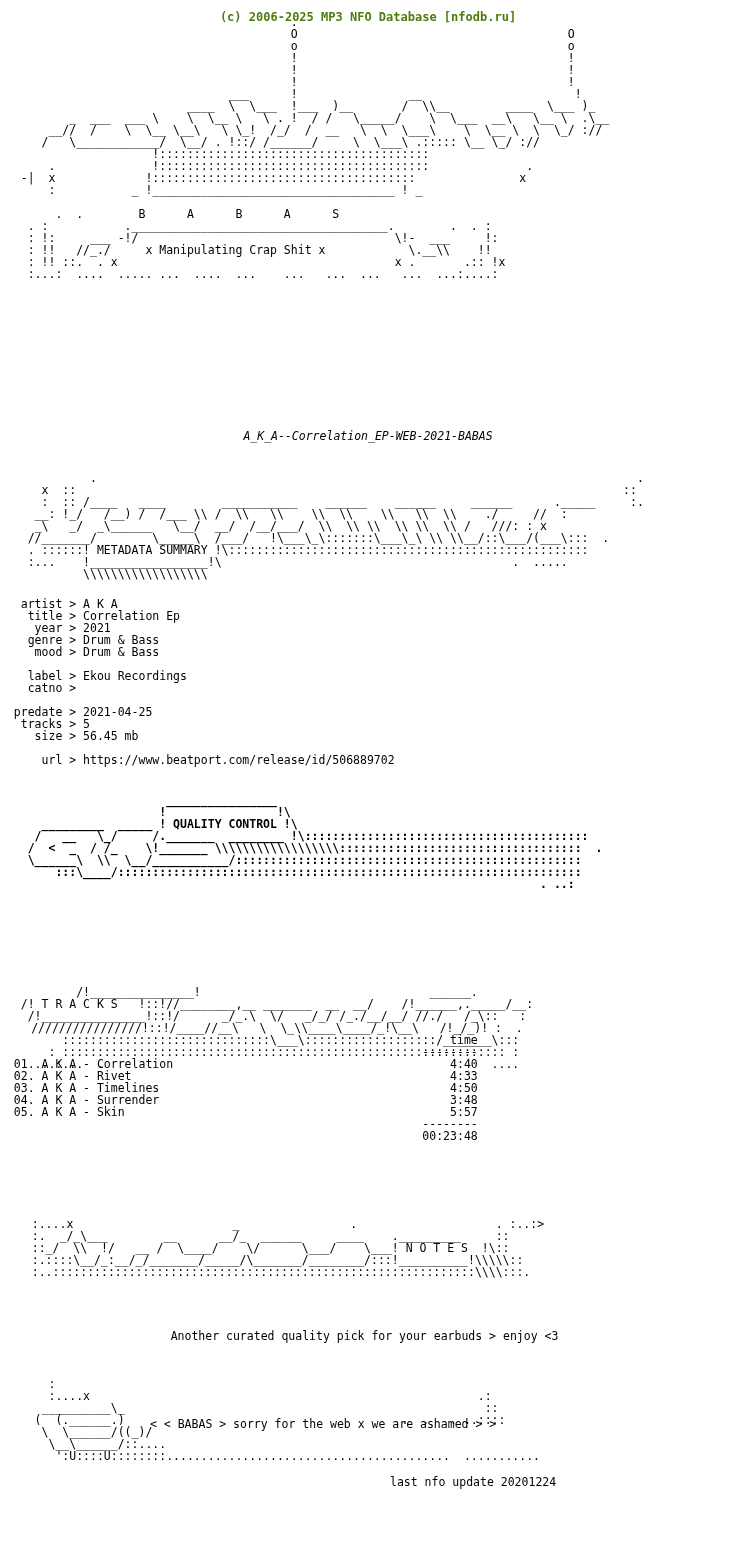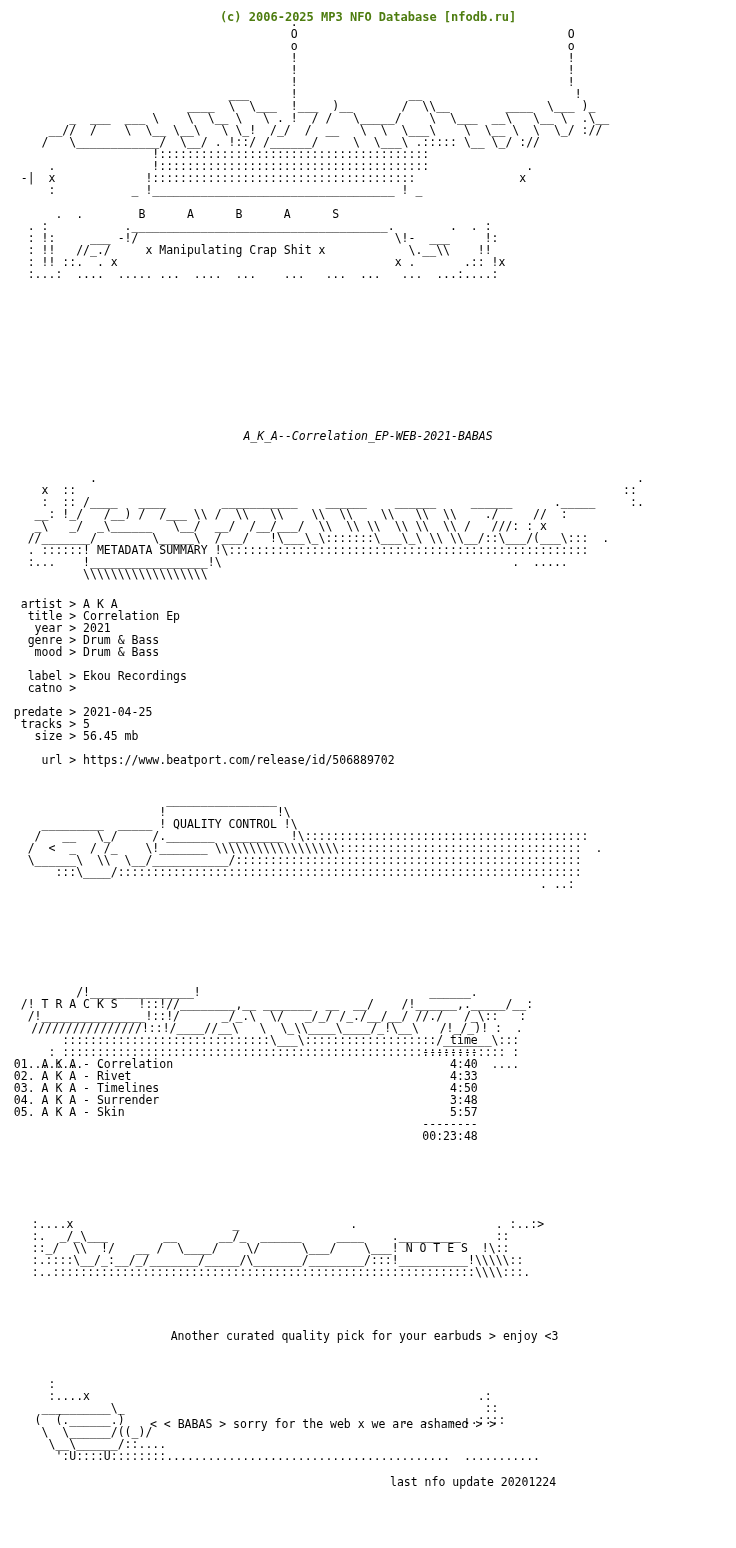--- a/index.html
+++ b/index.html
@@ -36,21 +36,21 @@
   .art{
     position:absolute;
     left:0;
     font-size:11.5px;
     line-height:12px;
   }
   #art-top{top:16px;}
   #rel-title{top:430px;}
   #art-meta{top:472px;}
   #meta-fields{top:598px;}
-  #art-qc{top:794px;}
+  #art-qc{top:794px;font-weight:bold;}
   #qc-fields{top:910px;}
   #art-tracks{top:986px;text-align:center;}
   #track-list{top:1034px;}
   #art-notes{top:1218px;padding-left:11px;}
   #notes-text{top:1330px;}
   #art-footer{top:1378px;}
   #last-update{top:1476px;}
 </style>
 </head>
 <body>

